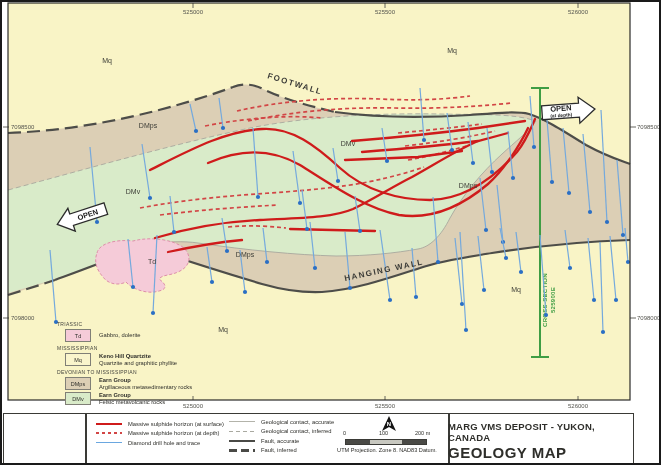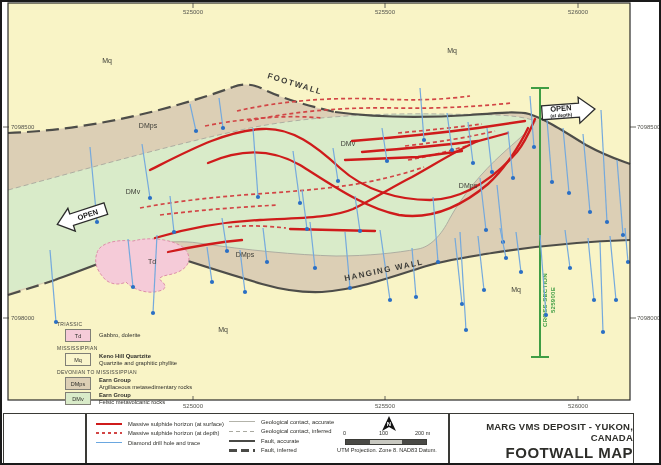--- a/index.html
+++ b/index.html
@@ -40,21 +40,21 @@
   .lsw.gray-line{height:1px;background:#b3b3aa;}
   .lsw.gray-dashed{height:1px;background:repeating-linear-gradient(90deg,#a9a9a0 0 4px,transparent 4px 7px);}
   .lsw.dark-line{height:2.5px;background:#4a4a46;}
   .lsw.dark-dashed{height:2.5px;background:repeating-linear-gradient(90deg,#4a4a46 0 8px,transparent 8px 12px);}
   #scale-cluster{position:absolute;left:327px;top:0;width:112px;height:100%;}
   #north-icon{position:absolute;left:50px;top:2px;}
   .scale-tick{position:absolute;top:16px;font-size:5.5px;}
   #scale-bar{position:absolute;left:14px;top:25px;width:80px;height:4px;border:1px solid #3a3a36;
      background:linear-gradient(90deg,#4a4a46 0 30%,#c8c8c0 30% 70%,#4a4a46 70% 100%);}
   #utm-note{position:absolute;left:-14px;top:33px;width:140px;text-align:center;font-size:5.6px;}
-  #title-box{position:absolute;left:444px;right:0;top:0;bottom:0;text-align:right;}
+  #title-box{position:absolute;left:444px;right:0;top:0;bottom:0;text-align:left;}
   #title-line1{margin-top:7px;font-size:9.5px;font-weight:bold;letter-spacing:.2px;}
   #title-line2{margin-top:1px;font-size:15px;font-weight:bold;letter-spacing:.5px;}
 </style>
 </head>
 <body>
 
 <div id="page">
 
   <svg id="map-svg" width="661" height="410" viewBox="0 0 661 410">
       <rect x="8" y="3" width="622" height="397" fill="#f9f4c6"></rect>
@@ -305,18 +305,18 @@
       </svg>
       <span class="scale-tick" style="left:12px">0</span>
       <span class="scale-tick" style="left:48px">100</span>
       <span class="scale-tick" style="left:84px">200 m</span>
       <div id="scale-bar"></div>
       <div id="utm-note">UTM Projection. Zone 8. NAD83 Datum.</div>
     </div>
 
     <div id="title-box">
       <div id="title-line1">MARG VMS DEPOSIT - YUKON, CANADA</div>
-      <div id="title-line2">FOOTWALL MAP</div>
+      <div id="title-line2">GEOLOGY MAP</div>
     </div>
   </div>
 
   <div id="page-frame"></div>
 </div>
 
 </body></html>

